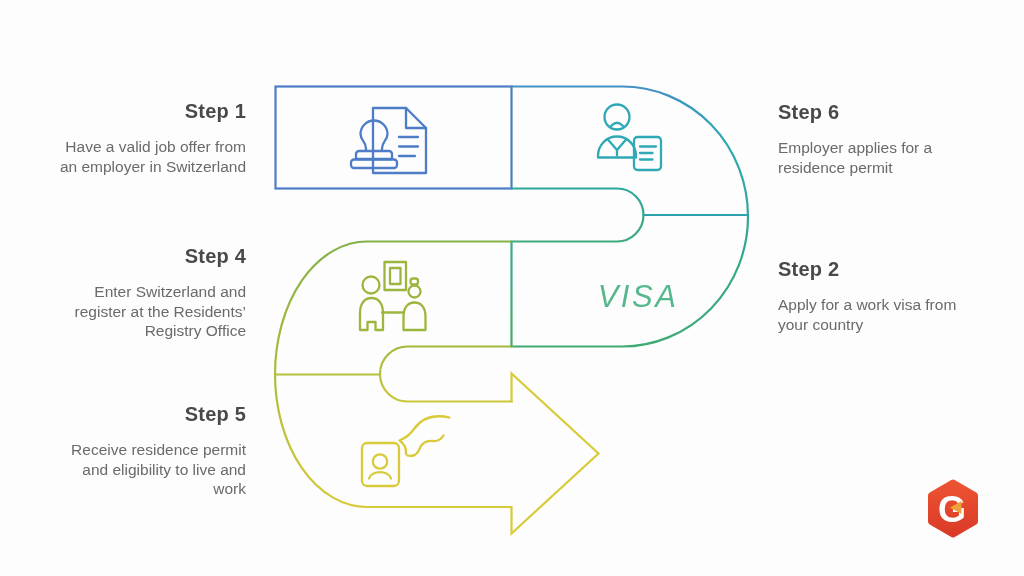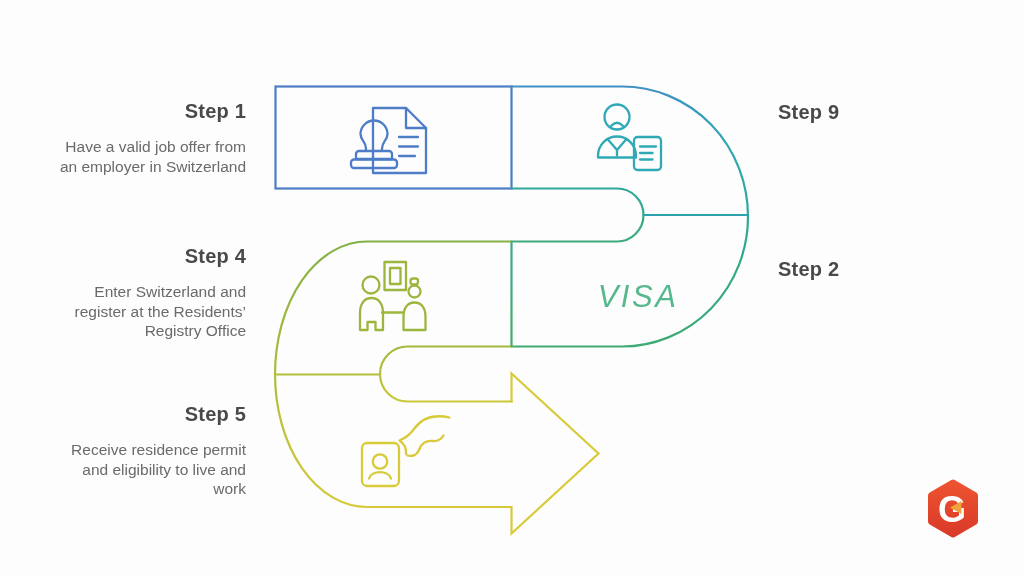--- a/index.html
+++ b/index.html
@@ -116,25 +116,29 @@
     </g>
   </svg>
 
   <div class="step col-left" style="top:99px">
     <div class="step-title">Step 1</div>
     <div class="step-desc">Have a valid job offer from
 an employer in Switzerland</div>
   </div>
 
   <div class="step col-right" style="top:100px">
-    <div class="step-title">Step 9</div>
+    <div class="step-title">Step 6</div>
+    <div class="step-desc">Employer applies for a
+residence permit</div>
   </div>
 
   <div class="step col-right" style="top:257px">
     <div class="step-title">Step 2</div>
+    <div class="step-desc">Apply for a work visa from
+your country</div>
   </div>
 
   <div class="step col-left" style="top:244px">
     <div class="step-title">Step 4</div>
     <div class="step-desc">Enter Switzerland and
 register at the Residents’
 Registry Office</div>
   </div>
 
   <div class="step col-left" style="top:402px">

